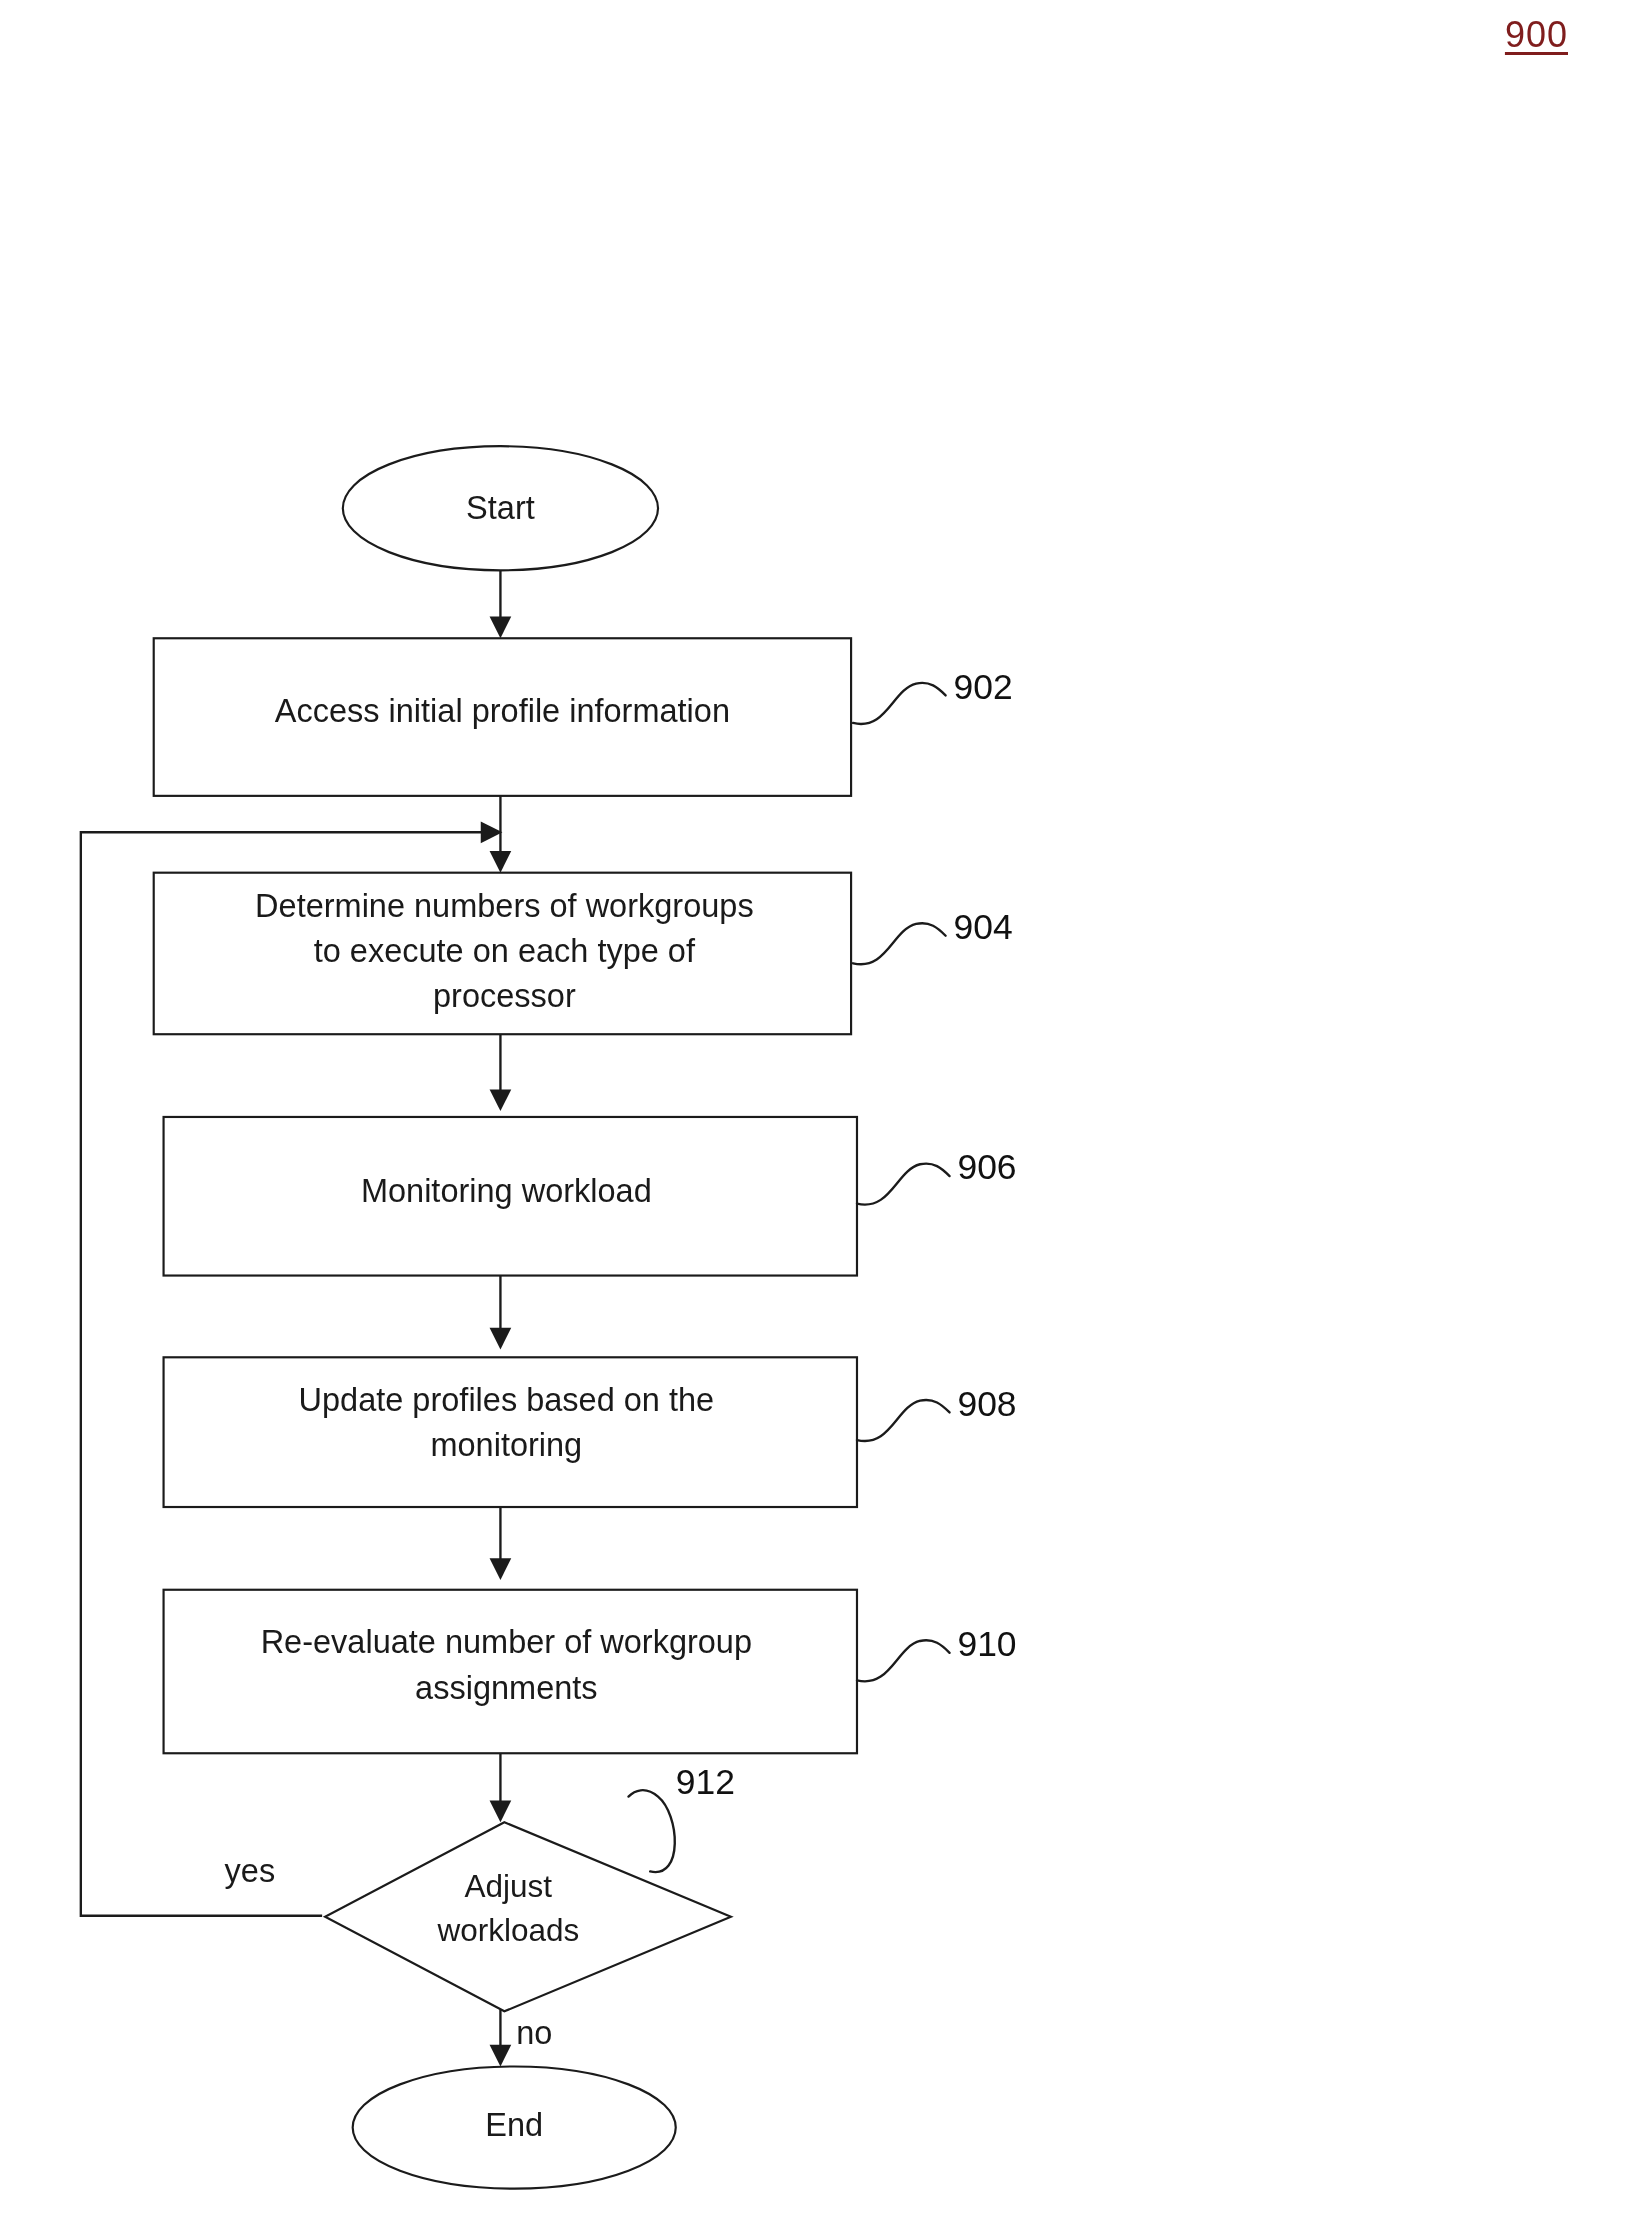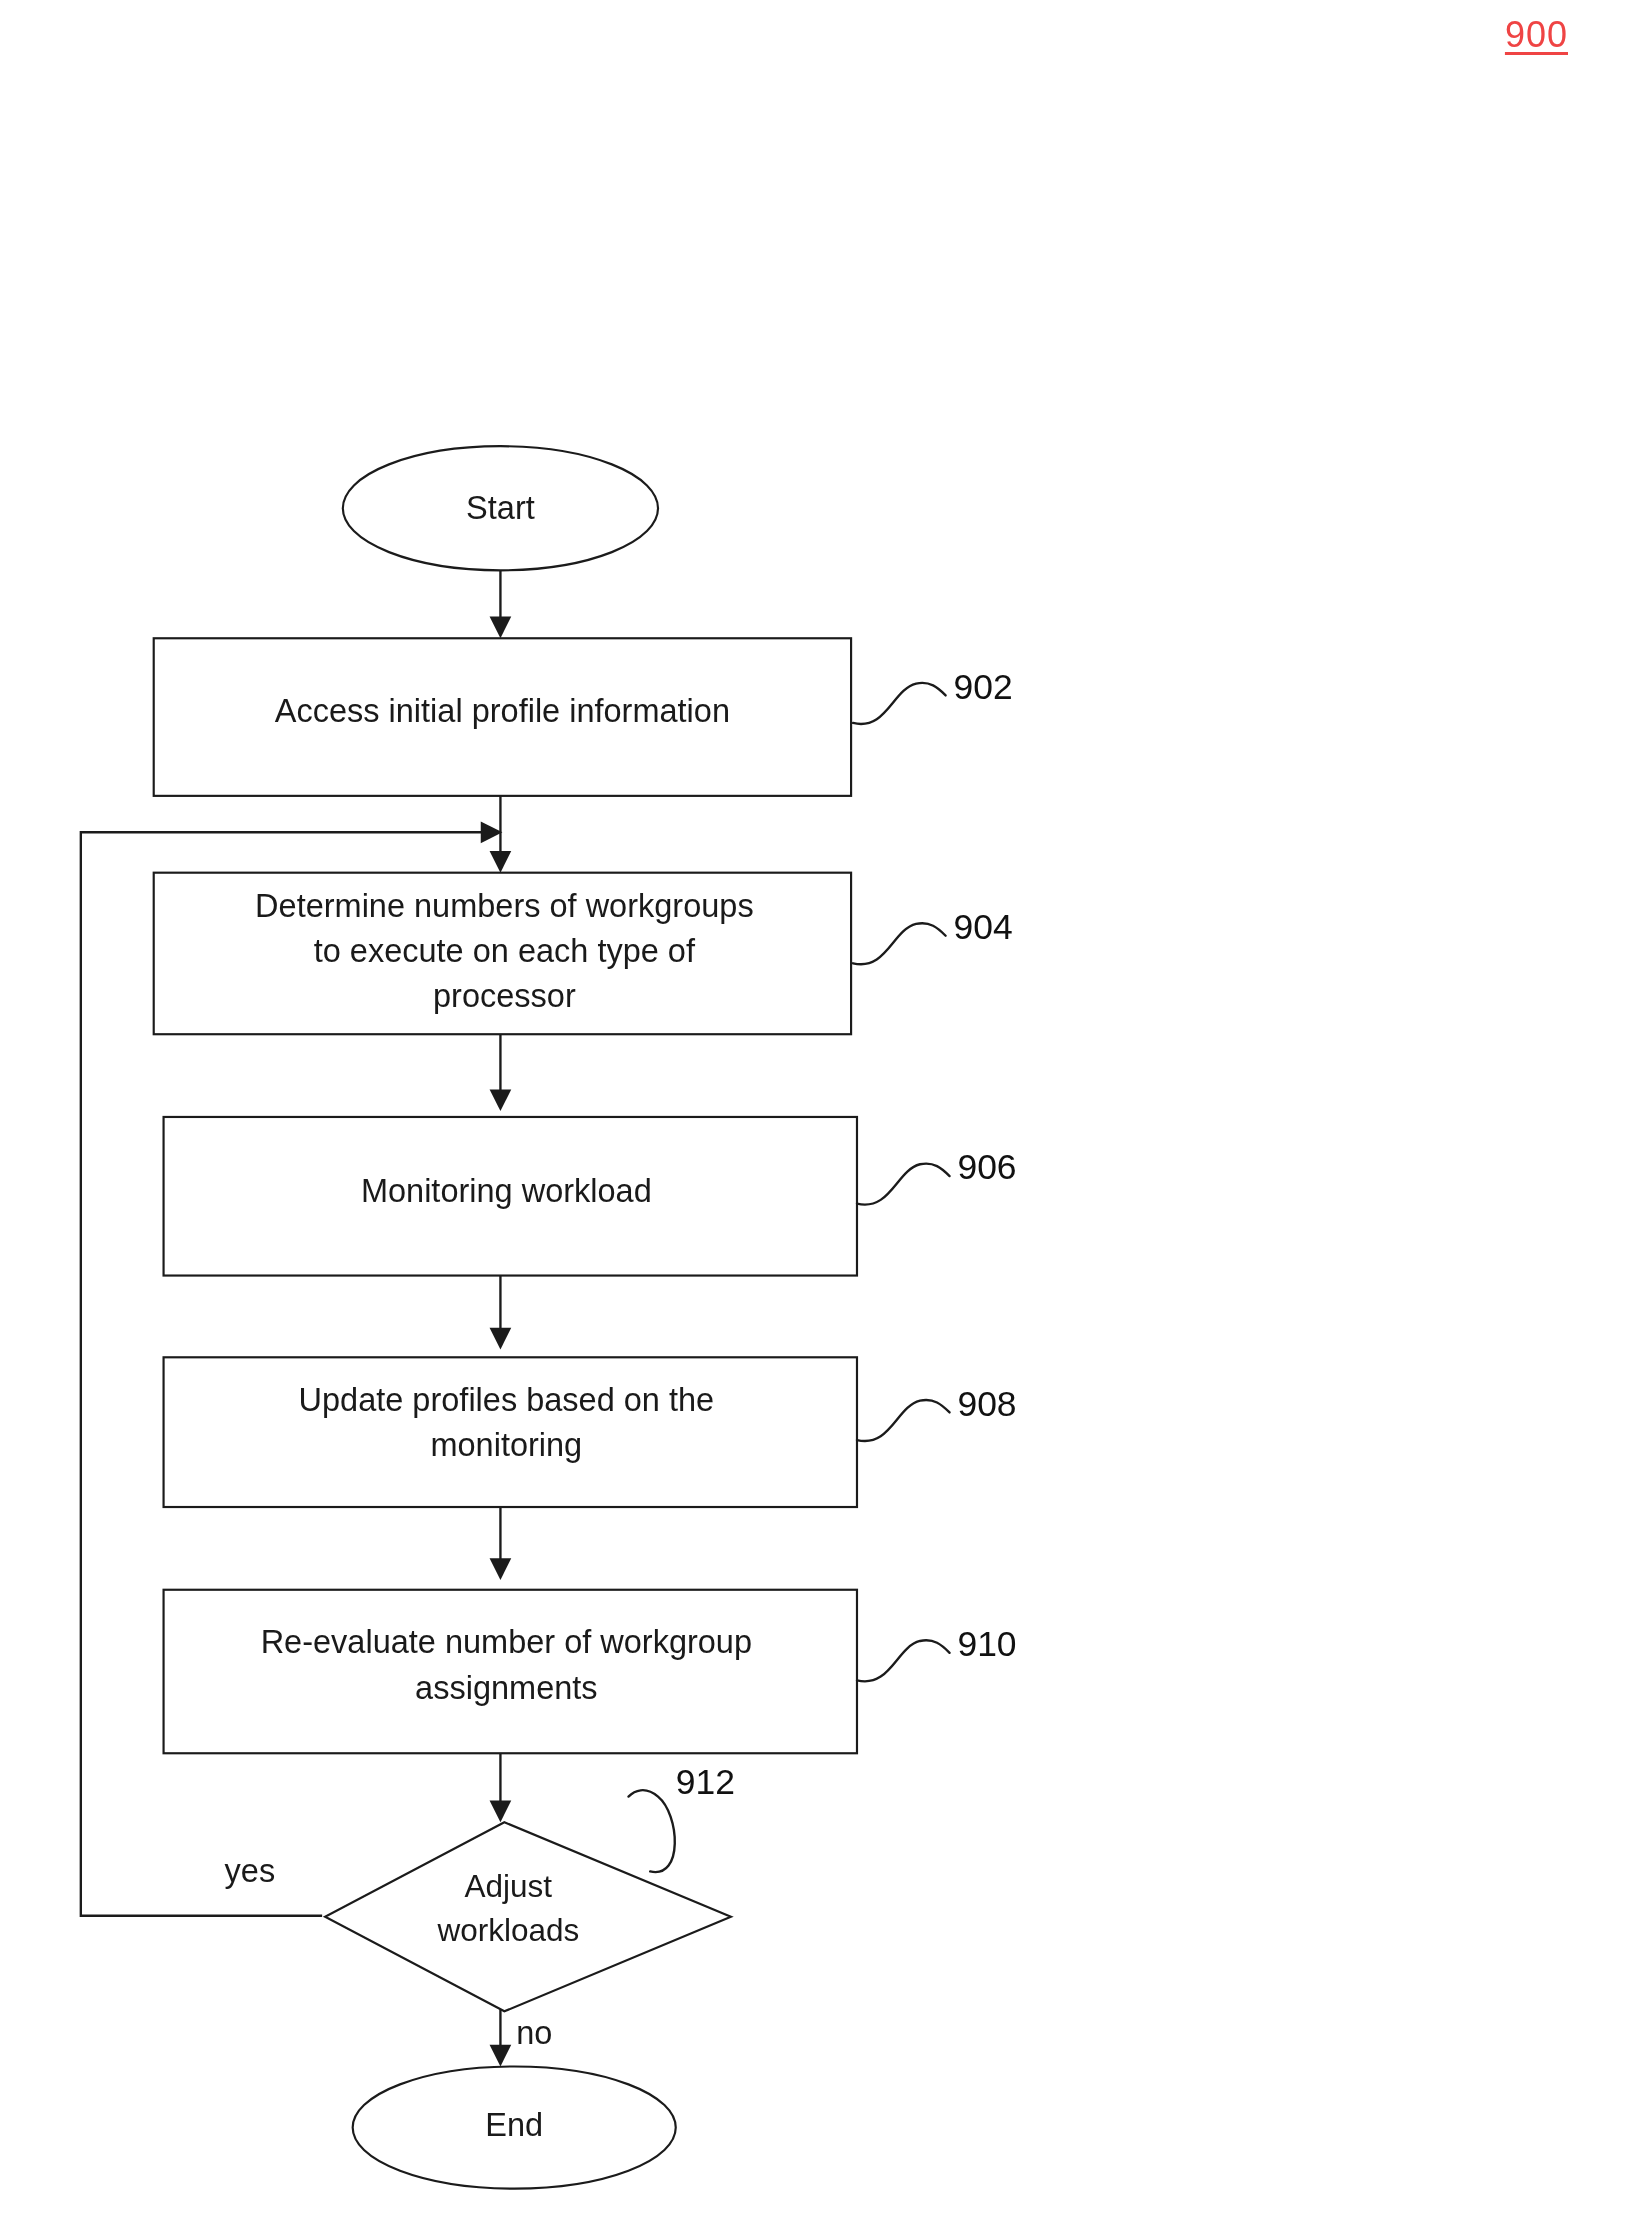--- a/index.html
+++ b/index.html
@@ -22,21 +22,21 @@
   }
 
   .fig-number {
     position: absolute;
     top: 13.8px;
     right: 79px;
     font-size: 36px;
     letter-spacing: 1px;
     text-decoration: underline;
     text-underline-offset: 4.9px;
-    color: #ef4444;
+    color: #7f1d1d;
   }
 
   svg.flow {
     position: absolute;
     left: 0;
     top: 0;
     width: 1647px;
     height: 2229px;
   }
 

